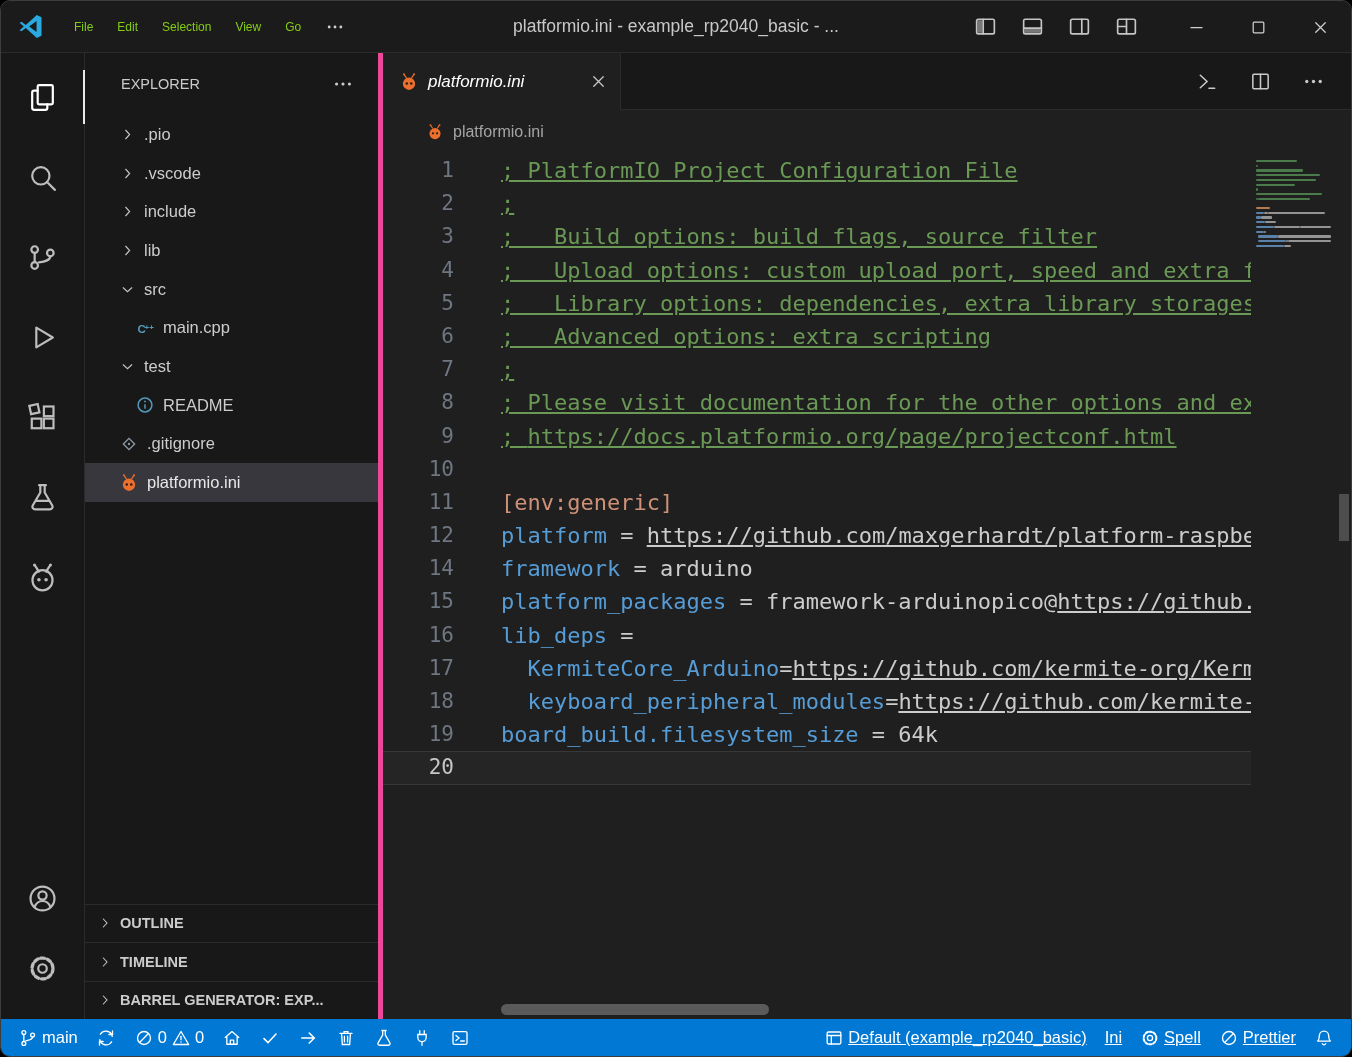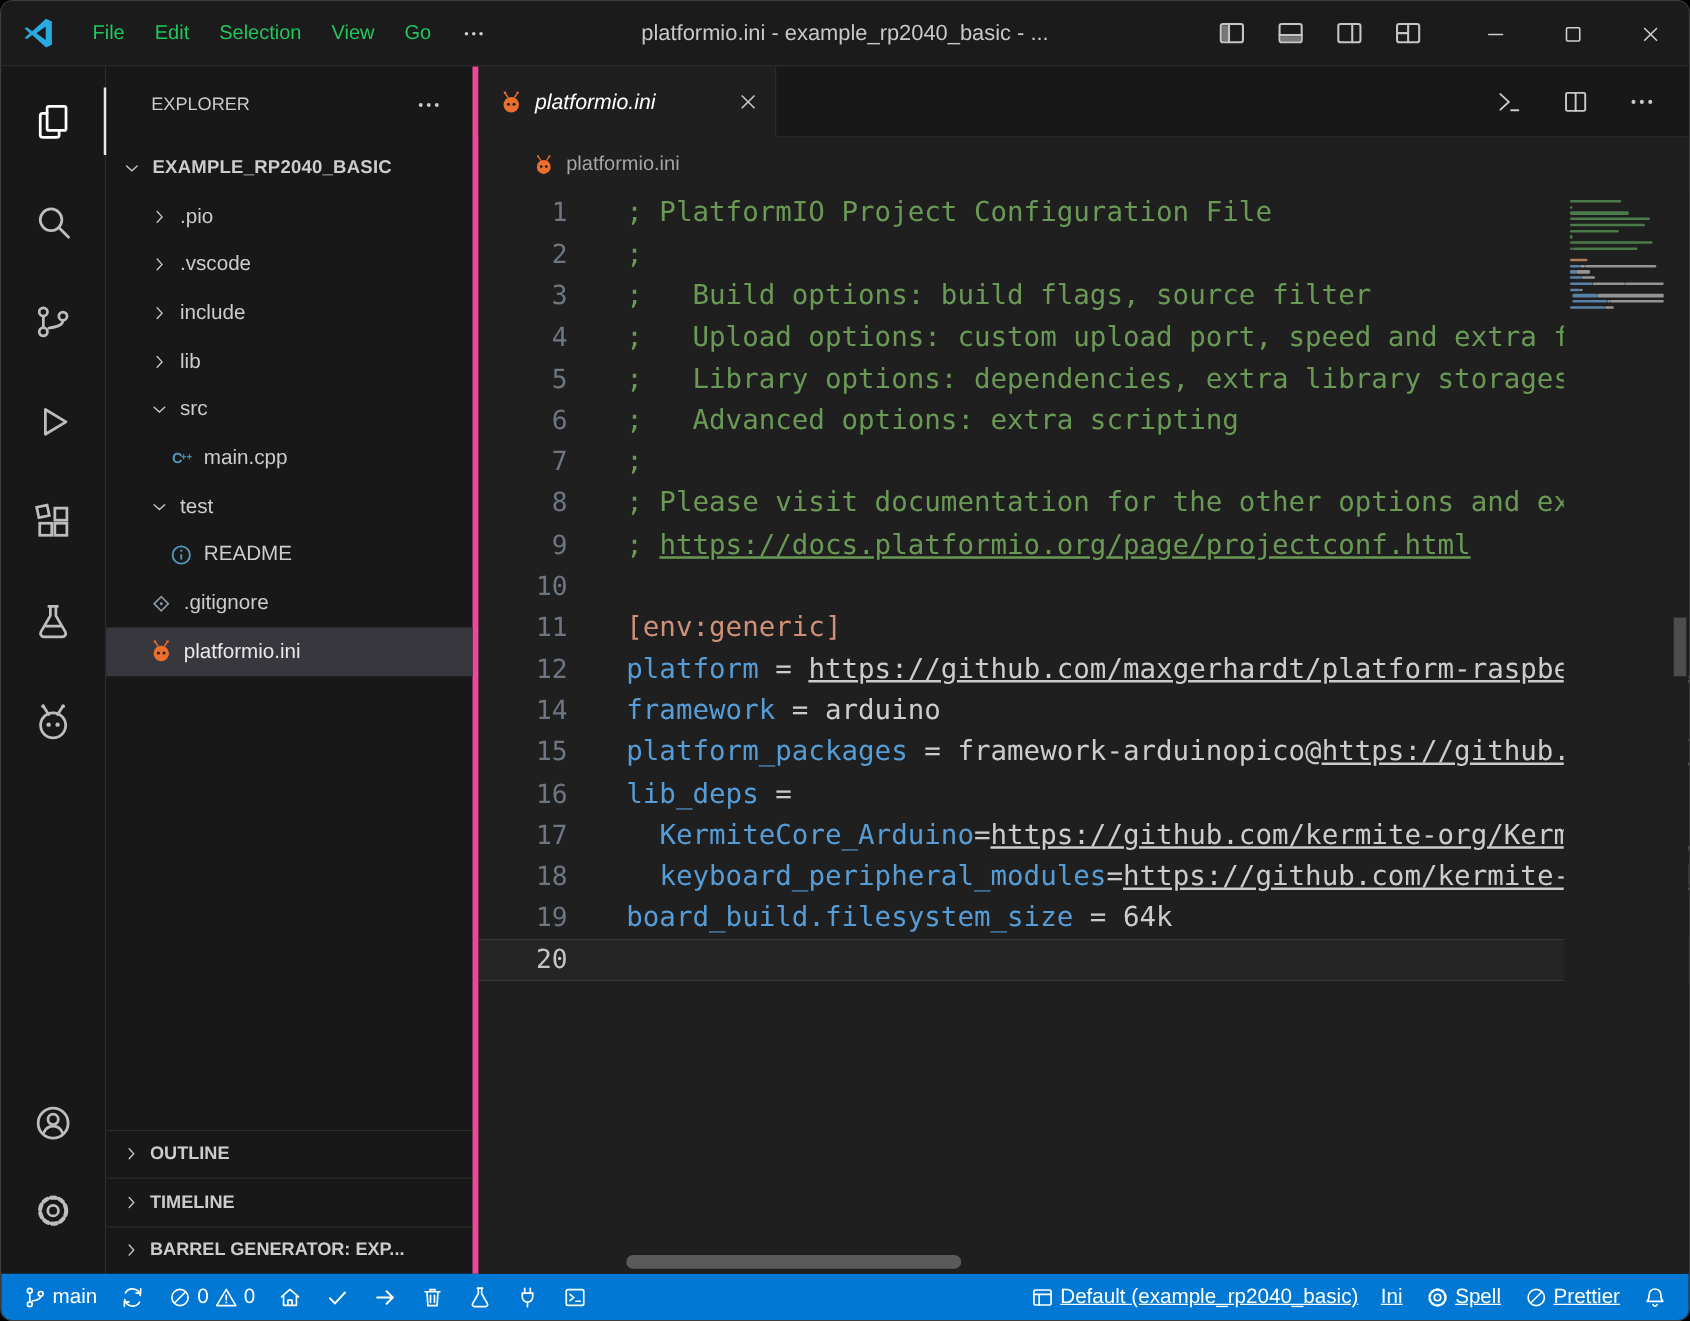--- a/index.html
+++ b/index.html
@@ -5,21 +5,21 @@
   *{margin:0;padding:0;box-sizing:border-box;}
   html,body{width:1352px;height:1057px;overflow:hidden;background:#000;font-family:"Liberation Sans",sans-serif;}
   .window{width:1352px;height:1057px;border:1px solid #3d3d3d;border-radius:10px;overflow:hidden;display:flex;flex-direction:column;background:#1f1f1f;color:#ccc;}
   .icon{display:inline-block;flex:none;}
   .icon svg{width:100%;height:100%;display:block;}
 
   
   .titlebar{height:52px;flex:none;background:#1b1b1b;display:flex;align-items:center;padding-left:16px;position:relative;border-bottom:1px solid #2b2b2b;}
   .logo{width:27px;height:27px;margin-right:18px;}
   .menus{display:flex;align-items:center;}
-  .menu-item{padding:5px 12px;font-size:16px;color:#22c55e;border-radius:6px;display:flex;align-items:center;}
+  .menu-item{padding:5px 12px;font-size:12px;color:#84cc16;border-radius:6px;display:flex;align-items:center;}
   .menu-more-icon{width:20px;height:20px;color:#cfcfcf;}
   .tb-title{position:absolute;left:50%;transform:translateX(-50%);font-size:17.5px;color:#c8c8c8;white-space:nowrap;}
   .tb-right{margin-left:auto;display:flex;align-items:center;height:100%;}
   .layout-group{display:flex;gap:22px;margin-right:26px;align-items:center;}
   .layout-btn{width:25px;height:25px;color:#c5c5c5;}
   .window-controls{display:flex;height:100%;}
   .win-btn{width:62px;height:52px;display:flex;align-items:center;justify-content:center;color:#cfcfcf;}
   .win-btn .icon{width:19px;height:19px;}
 
   
@@ -63,21 +63,21 @@
   .breadcrumb{height:43px;flex:none;display:flex;align-items:center;padding-left:43px;gap:9px;color:#a5a5a5;font-size:16px;background:#1f1f1f;}
   .breadcrumb .icon{width:18px;height:18px;}
 
   .code-wrap{flex:1;position:relative;min-height:0;overflow:hidden;background:#1f1f1f;}
   .code{position:absolute;inset:0;font-family:"DejaVu Sans Mono","Liberation Mono",monospace;font-size:22px;line-height:33.2px;padding-top:1px;}
   .code-line{display:flex;height:33.2px;white-space:pre;align-items:center;}
   .gutter{flex:none;width:71px;text-align:right;color:#6e7681;font-size:21px;}
   .code-text{flex:none;padding-left:47px;color:#cccccc;}
   .code-line.current{background:rgba(130,130,130,0.06);box-shadow:inset 0 1px 0 #383838, inset 0 -1px 0 #383838;}
   .code-line.current .gutter{color:#c6c6c6;}
-  .seg-comment{color:#6a9955;}
+  .seg-comment{color:#6a9955;text-decoration:underline;}
   .seg-comment-link{color:#6a9955;text-decoration:underline;}
   .seg-section{color:#ce9178;}
   .seg-key{color:#569cd6;}
   .seg-text{color:#cccccc;}
   .seg-link{color:#cccccc;text-decoration:underline;}
 
   .right-lane{position:absolute;top:0;right:0;bottom:0;width:100px;background:#1f1f1f;}
   .minimap{position:absolute;top:0;left:0;width:86px;height:100%;}
   .mm-bar{position:absolute;height:2.4px;border-radius:1px;}
   .vthumb{position:absolute;right:2px;top:341px;width:10px;height:47px;background:#4d4d4d;}
@@ -250,28 +250,20 @@
         <span>EXPLORER</span>
         <span class="icon more">
             <svg viewBox="0 0 24 24">
               <circle cx="5" cy="12" r="1.7" fill="currentColor"></circle>
               <circle cx="12" cy="12" r="1.7" fill="currentColor"></circle>
               <circle cx="19" cy="12" r="1.7" fill="currentColor"></circle>
             </svg>
           </span>
       </div>
       <div class="tree">
-          <div class="tree-row lvl0 root">
-            <span class="icon tree-chevron">
-              <svg viewBox="0 0 24 24" fill="none" stroke="currentColor" stroke-width="1.6" stroke-linecap="round">
-                <path d="M6 9.5l6 5.5 6-5.5"></path>
-              </svg>
-            </span>
-            <span class="tree-label">EXAMPLE_RP2040_BASIC</span>
-          </div>
           <div class="tree-row lvl1">
             <span class="icon tree-chevron">
               <svg viewBox="0 0 24 24" fill="none" stroke="currentColor" stroke-width="1.6" stroke-linecap="round">
                 <path d="M9.5 6l5.5 6-5.5 6"></path>
               </svg>
             </span>
             <span class="tree-label">.pio</span>
           </div>
           <div class="tree-row lvl1">
             <span class="icon tree-chevron">

